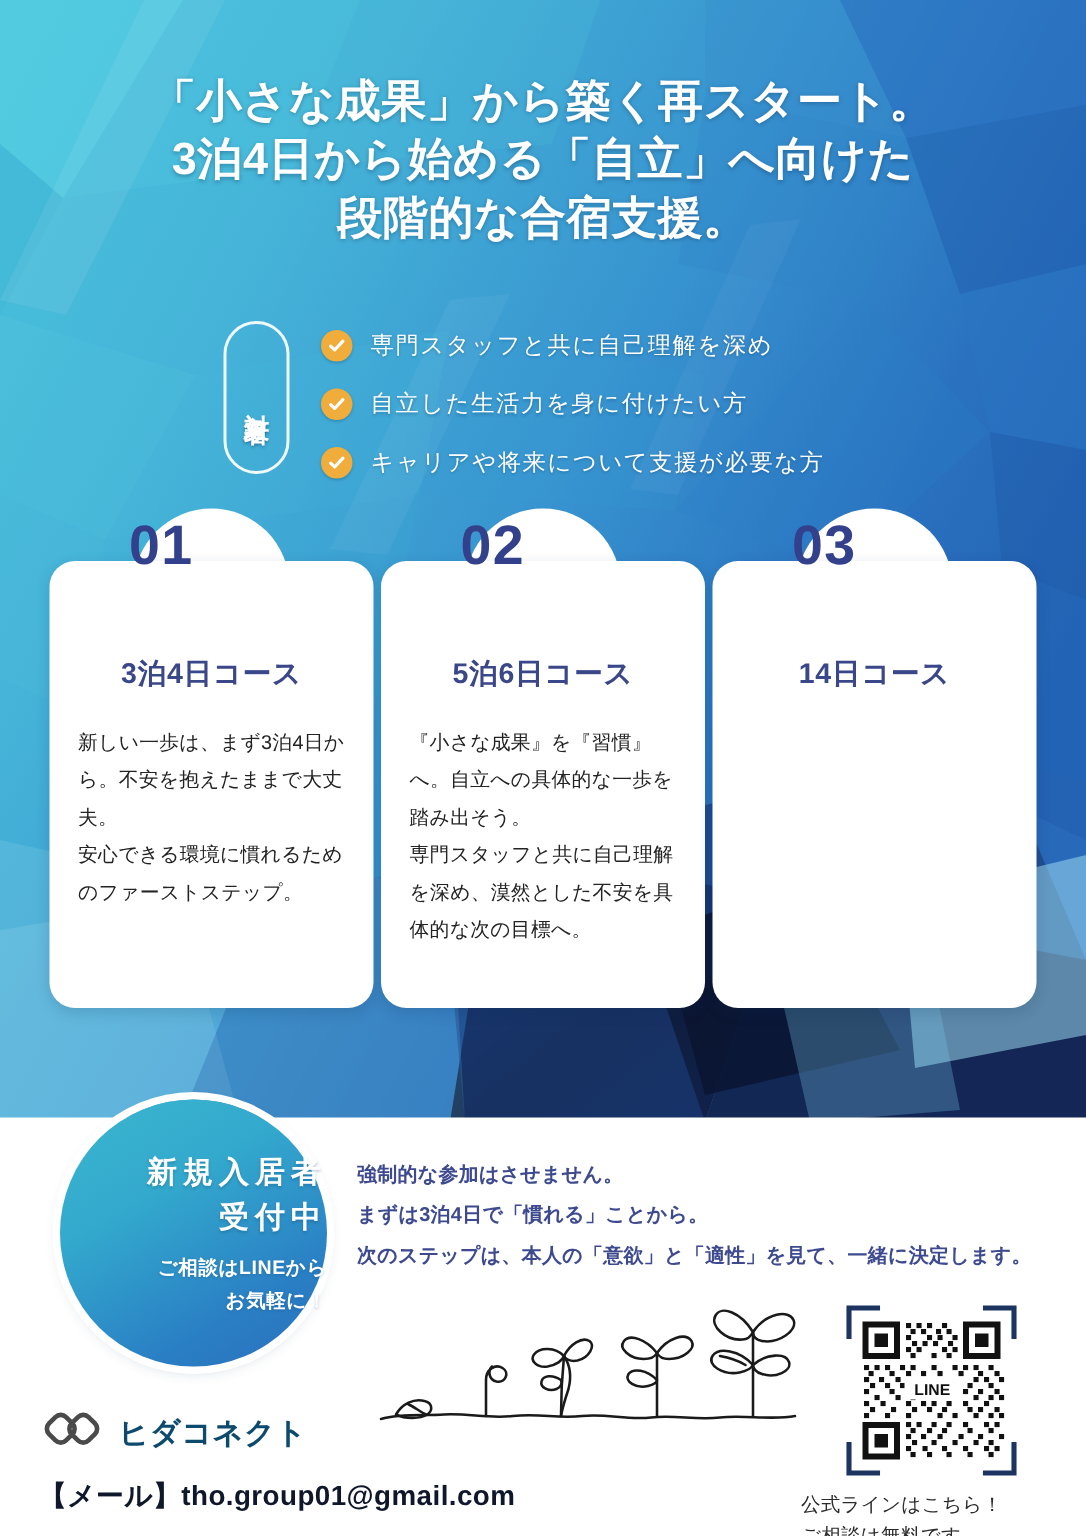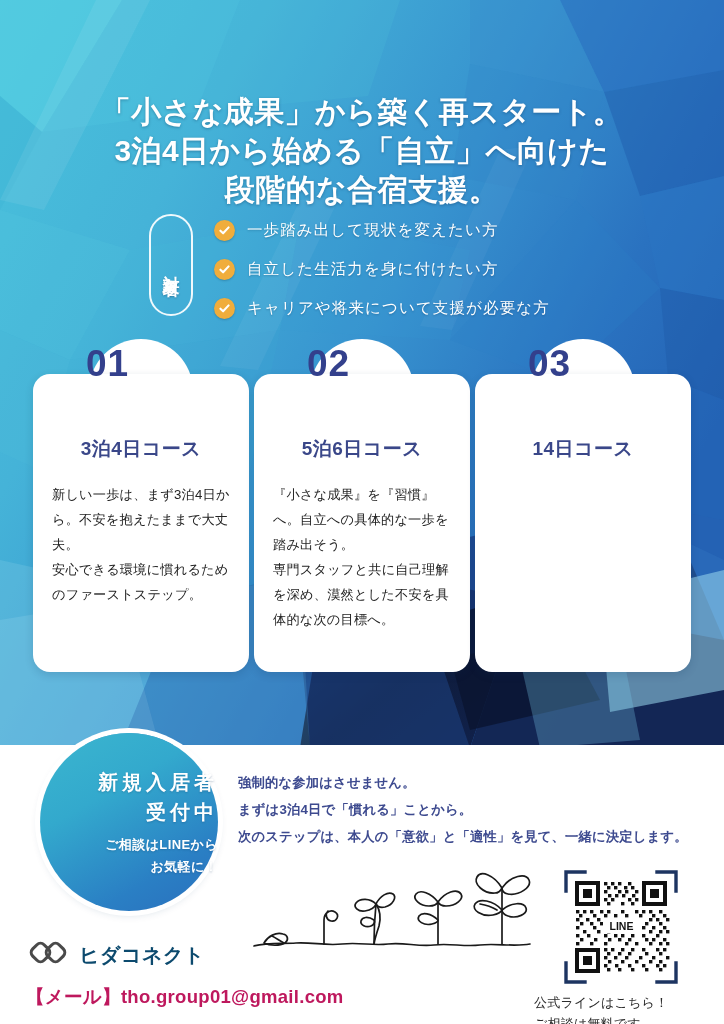--- a/index.html
+++ b/index.html
@@ -19,21 +19,20 @@
   
   .headline {
     position:absolute; left:0; top:48px; width:724px;
     text-align:center; z-index:6;
     color:#ffffff;
     font-weight:bold;
     font-size:30px;
     line-height:39px;
     letter-spacing:0.4px;
     text-shadow:0 1px 3px rgba(5,40,75,.35);
-    margin-top:44px;
   }
   .headline div { white-space:nowrap; }
 
   
   .targets { position:absolute; left:0; top:212px; width:724px; height:118px; z-index:6; }
   .pill {
     position:absolute; left:149px; top:2px;
     width:44px; height:102px;
     border:2px solid rgba(255,255,255,.92);
     border-radius:22px;
@@ -134,21 +133,21 @@
     color:#2b2b2b; font-size:13px; line-height:21px; letter-spacing:.2px;
   }
 
   .logo { position:absolute; left:28px; top:192px; display:flex; align-items:center; z-index:7; }
   .logo .lname {
     margin-left:11px; color:#0c4a6e; font-weight:bold;
     font-size:20px; letter-spacing:.5px;
   }
   .mail {
     position:absolute; left:26px; top:239px; z-index:7;
-    color:#be185d; font-weight:bold; font-size:18.5px; letter-spacing:.3px;
+    color:#0f172a; font-weight:bold; font-size:18.5px; letter-spacing:.3px;
     white-space:nowrap;
   }
 </style>
 </head>
 <body>
 
 <div class="poster">
 
   <div class="bg">
     <svg viewBox="0 0 724 748" preserveAspectRatio="none">
@@ -219,21 +218,21 @@
       <span>対象者</span>
     </div>
     <div class="blist">
 
       <div class="brow">
         <span class="chk">
           <svg width="13" height="13" viewBox="0 0 13 13">
               <path d="M2.4 6.7 L5.1 9.3 L10.6 3.4" fill="none" stroke="#ffffff" stroke-width="2.1" stroke-linecap="round" stroke-linejoin="round"></path>
             </svg>
         </span>
-        <span class="btxt">一歩踏み出して現状を変えたい方</span>
+        <span class="btxt">専門スタッフと共に自己理解を深め</span>
       </div>
 
       <div class="brow">
         <span class="chk">
           <svg width="13" height="13" viewBox="0 0 13 13">
               <path d="M2.4 6.7 L5.1 9.3 L10.6 3.4" fill="none" stroke="#ffffff" stroke-width="2.1" stroke-linecap="round" stroke-linejoin="round"></path>
             </svg>
         </span>
         <span class="btxt">自立した生活力を身に付けたい方</span>
       </div>

